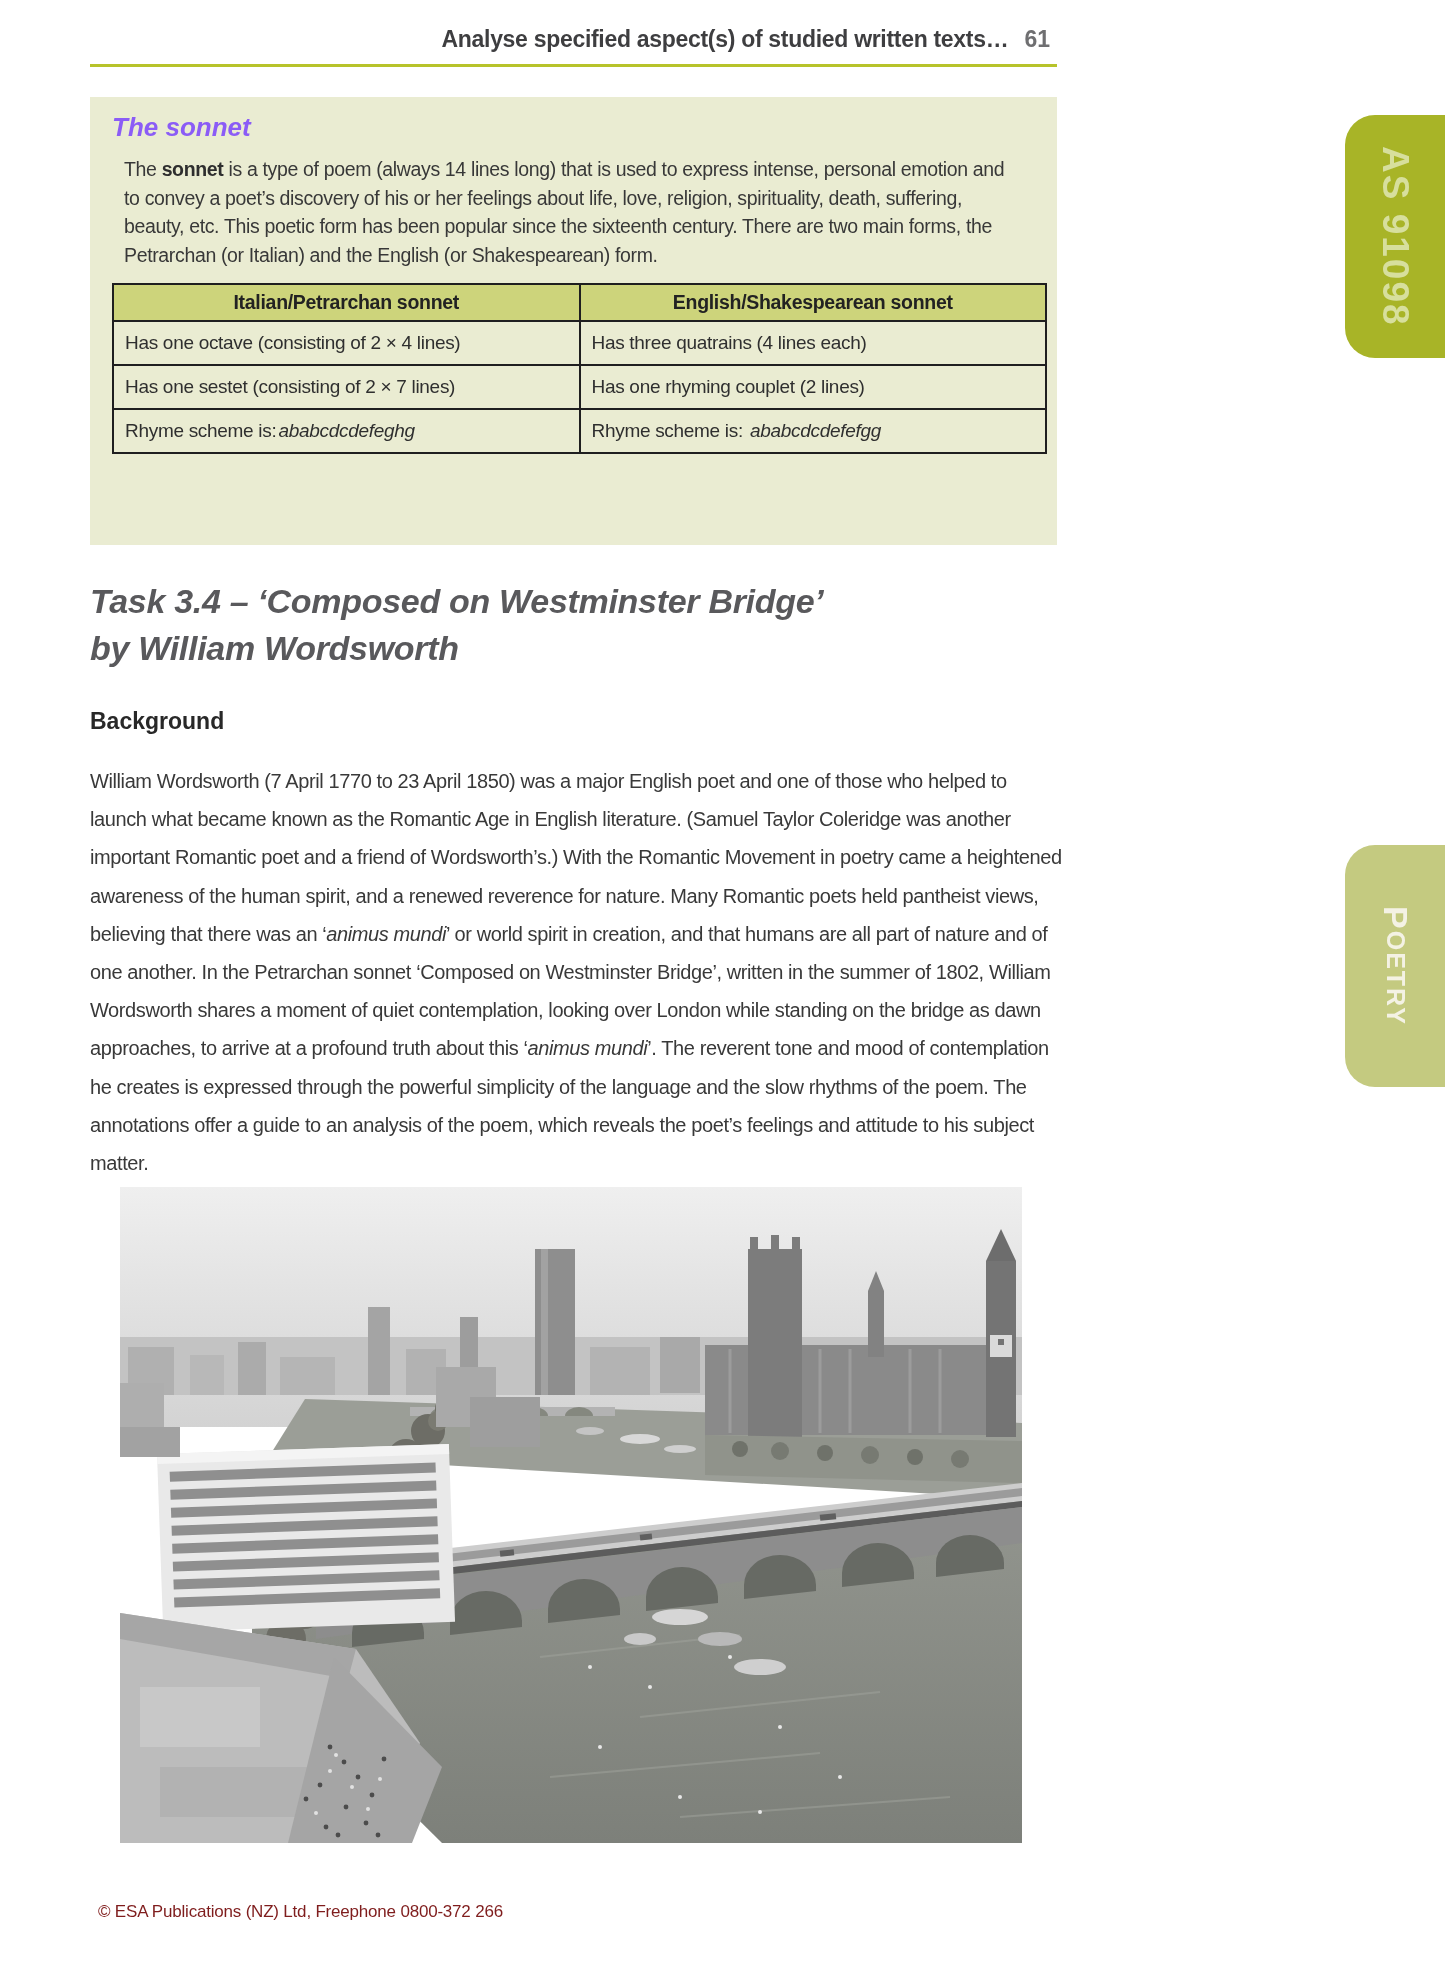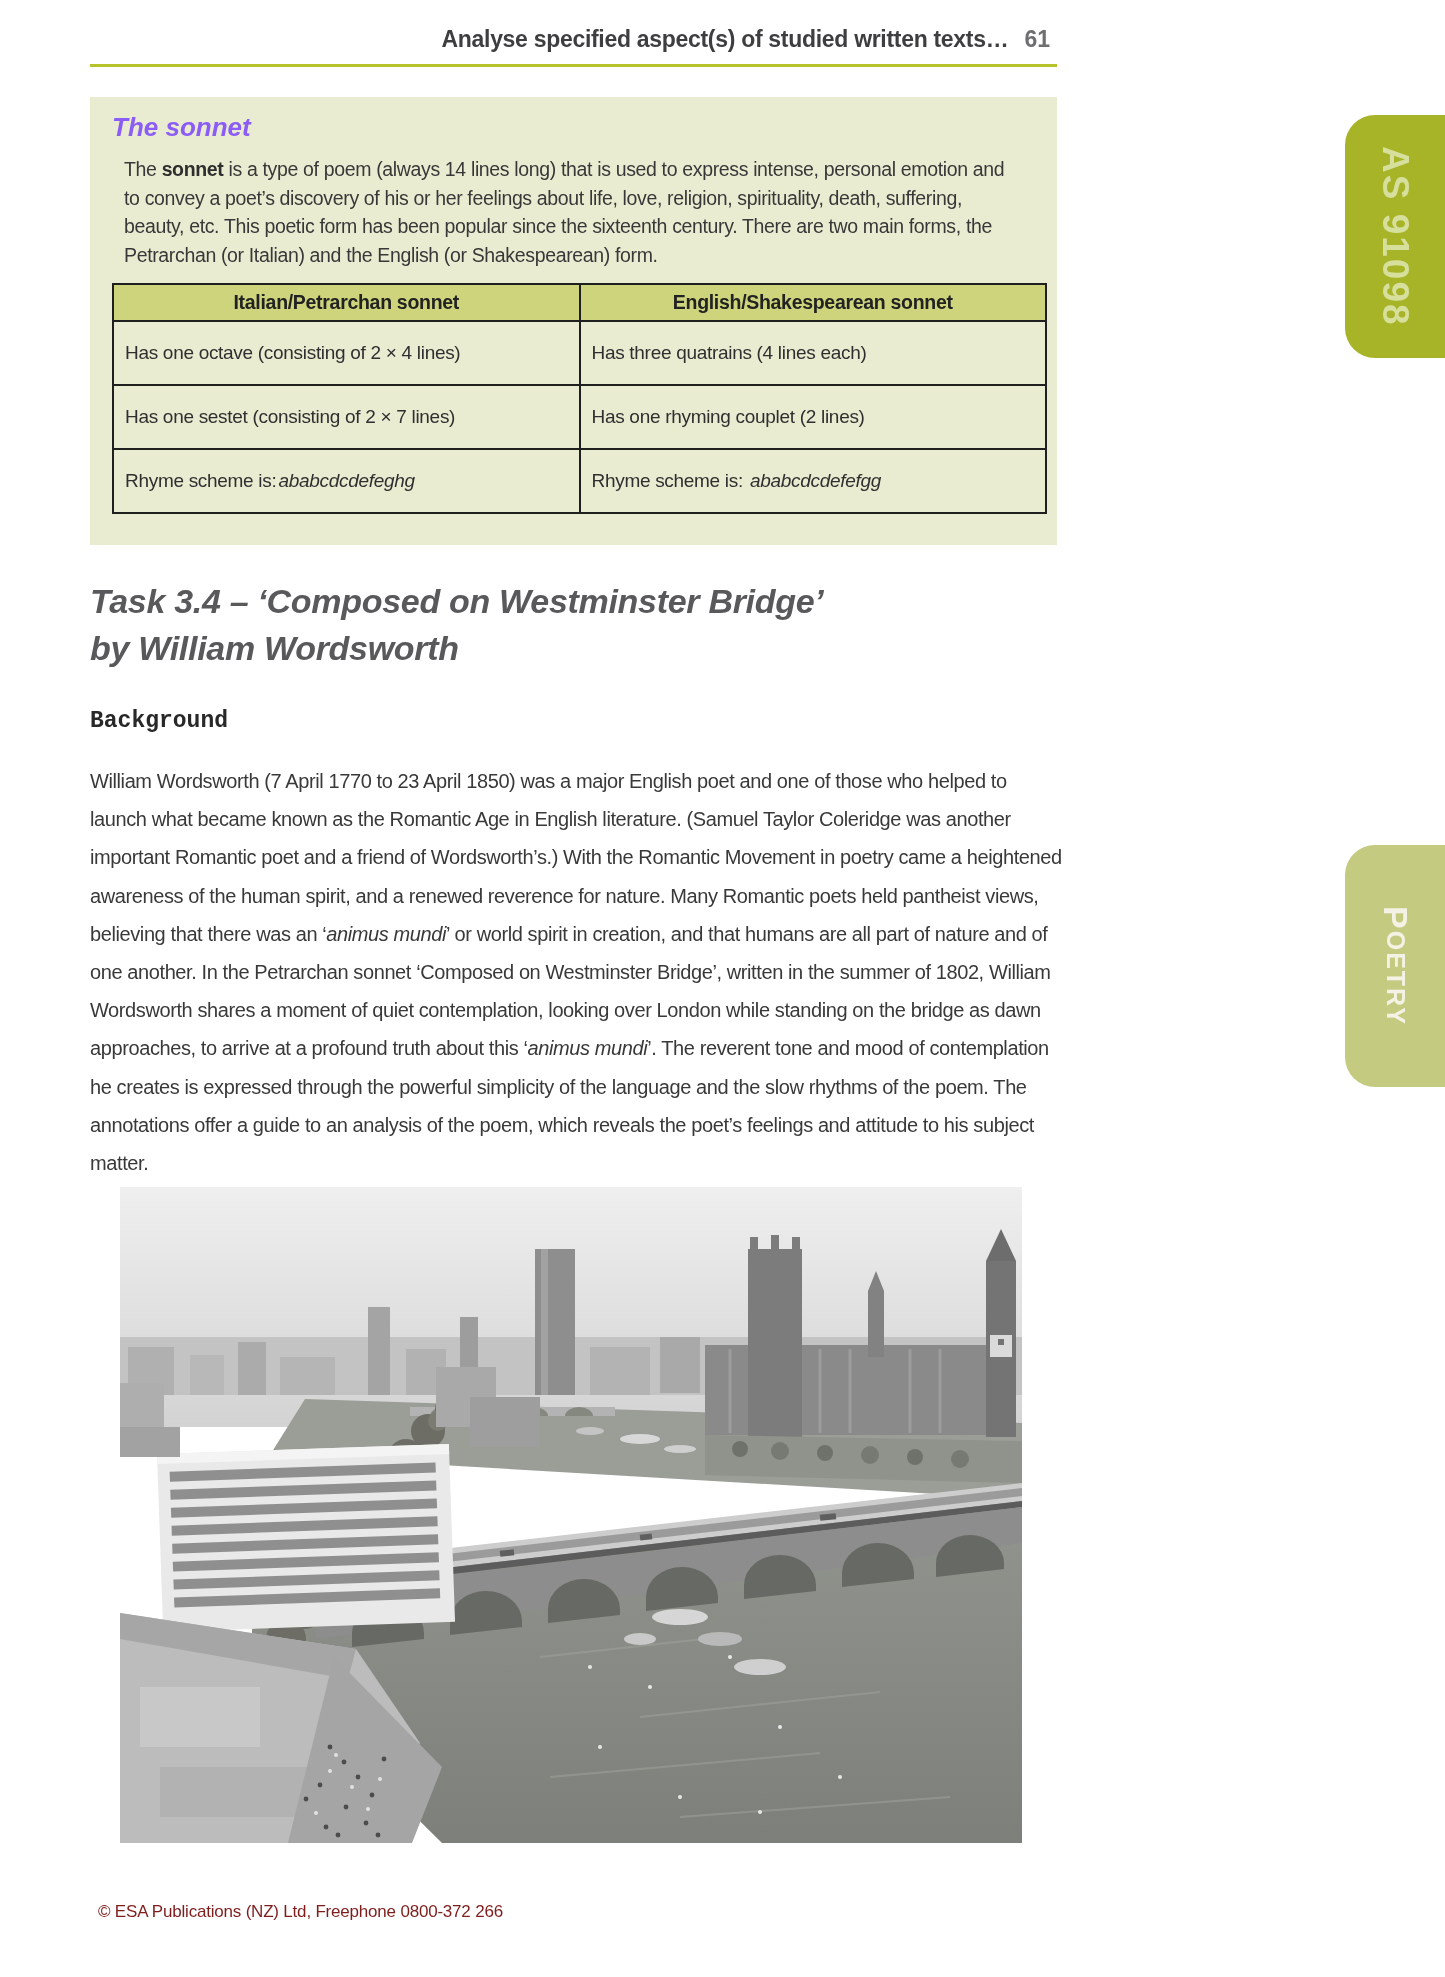--- a/index.html
+++ b/index.html
@@ -42,35 +42,35 @@
 
   table.sonnet-table{
     width:935px;margin:14px auto 0 auto;border-collapse:collapse;
     font-size:19px;color:#2f2f2f;letter-spacing:-0.3px;table-layout:fixed;
   }
   .sonnet-table th{
     background:#cdd47b;border:2px solid #1f1f1f;padding:6px 8px;
     font-size:19.5px;font-weight:bold;text-align:center;color:#222;margin-left:20px;
   }
   .sonnet-table td{
-    background:#eaecd2;border:2px solid #1f1f1f;padding:20px 11px;text-align:left;
+    background:#eaecd2;border:2px solid #1f1f1f;padding:10px 11px;text-align:left;
   }
   .rhyme-cell{white-space:nowrap;}
   .rhyme{font-style:italic;}
   .rhyme-first{margin-left:2px;}
   .rhyme-first-sp{margin-left:7px;}
 
   
   .task-heading{
     position:absolute;left:90px;top:578px;width:980px;
     font-size:34px;line-height:47px;font-weight:bold;font-style:italic;color:#59595c;
     letter-spacing:-0.3px;
   }
   .background-heading{
-    position:absolute;left:90px;top:708px;font-size:23px;font-weight:bold;color:#282828;font-family:Liberation Mono, monospace;
+    position:absolute;left:90px;top:708px;font-size:23px;font-weight:bold;color:#282828;
   }
   .background-paragraph{
     position:absolute;left:90px;top:742px;width:972px;
     font-size:20px;line-height:38.2px;color:#393939;letter-spacing:-0.4px;
   }
   .background-paragraph .it{font-style:italic;}
 
   
   .photo-wrap{position:absolute;left:120px;top:1187px;width:902px;height:656px;}
   .photo-wrap svg{display:block;width:902px;height:656px;}

